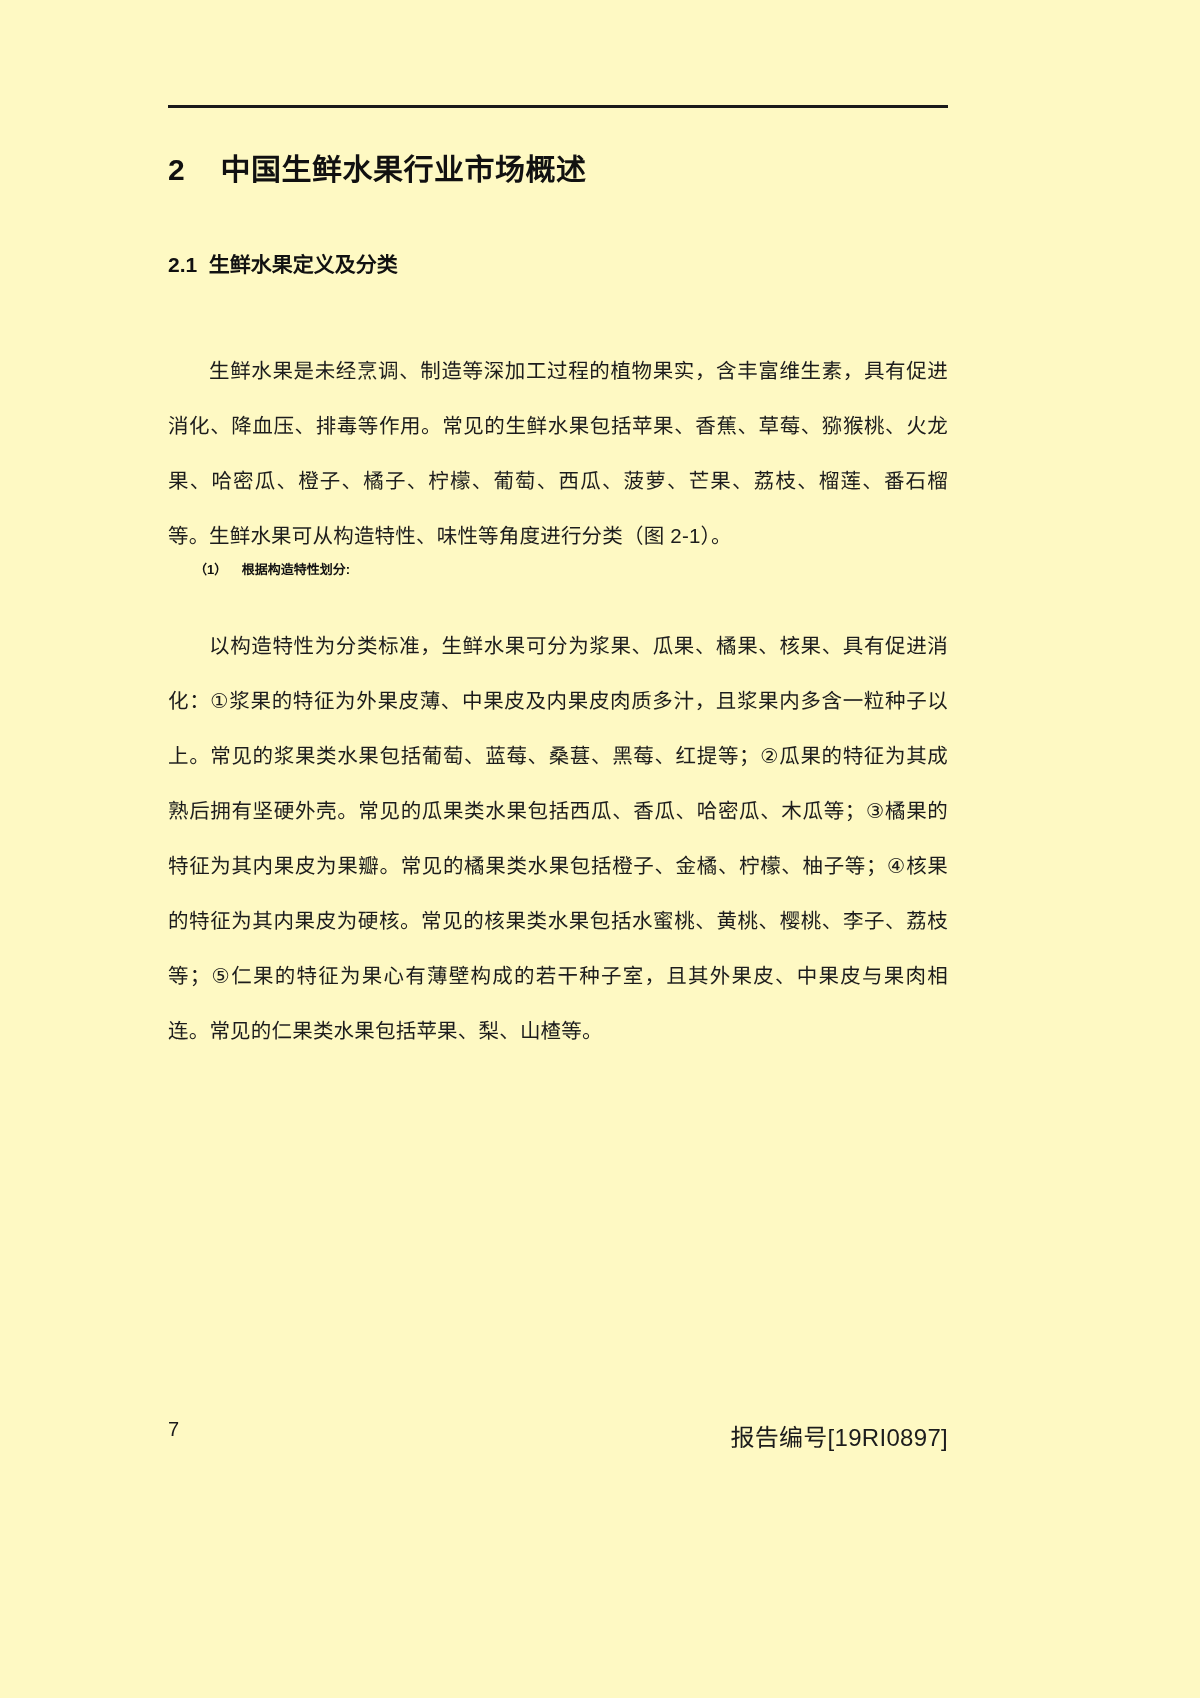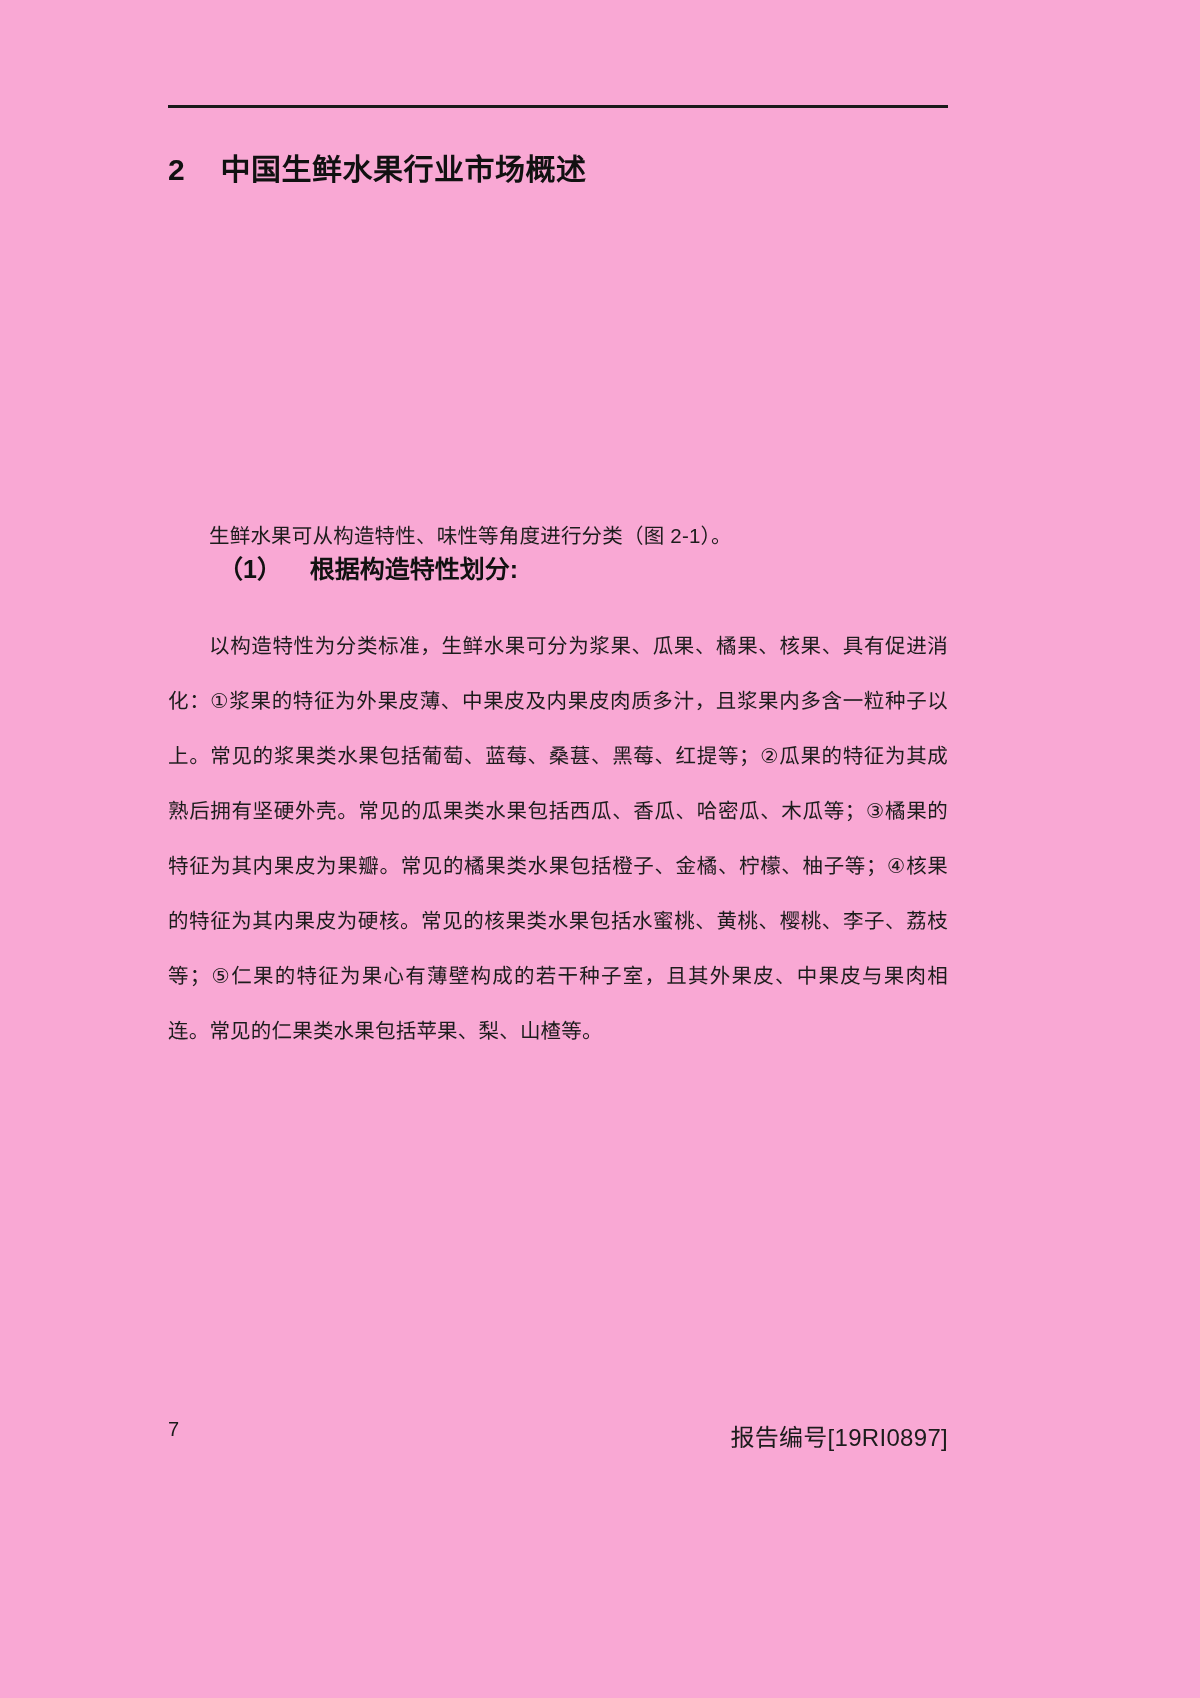--- a/index.html
+++ b/index.html
@@ -9,21 +9,21 @@
   }
   body {
     font-family: "Liberation Sans", "DejaVu Sans", sans-serif;
     color: #1a1a1a;
   }
   .page {
     position: relative;
     width: 1200px;
     height: 1698px;
     margin: 0 auto;
-    background: #f9a8d4;
+    background: #fef9c3;
     box-sizing: border-box;
     overflow: hidden;
   }
   .header-rule {
     position: absolute;
     left: 168px;
     top: 105px;
     width: 780px;
     height: 3px;
     background: #1a1a1a;
@@ -59,21 +59,21 @@
     line-height: 55px;
     text-align: justify;
     text-justify: inter-character;
     color: #1c1c1c;
     letter-spacing: 0.2px;
   }
   .para.indent {
     text-indent: 2em;
   }
   .list-head {
-    font-size: 25px;
+    font-size: 13px;
     font-weight: bold;
     line-height: 55px;
     color: #111111;
     padding-left: 2em;
     white-space: pre;
   }
   .footer-page-number {
     position: absolute;
     left: 168px;
     top: 1418px;
@@ -91,21 +91,25 @@
 </style>
 </head>
 <body>
 
 <div class="page">
 
   <div class="header-rule"></div>
 
   <div class="chapter-title">2    中国生鲜水果行业市场概述</div>
 
+  <div class="section-title">2.1  生鲜水果定义及分类</div>
 
+  <div class="body-block" style="top: 322px;">
+    <p class="para indent">生鲜水果是未经烹调、制造等深加工过程的植物果实，含丰富维生素，具有促进消化、降血压、排毒等作用。常见的生鲜水果包括苹果、香蕉、草莓、猕猴桃、火龙果、哈密瓜、橙子、橘子、柠檬、葡萄、西瓜、菠萝、芒果、荔枝、榴莲、番石榴等。</p>
+  </div>
 
   <div class="body-block" style="top: 487px;">
     <p class="para indent">生鲜水果可从构造特性、味性等角度进行分类（图 2-1）。</p>
   </div>
 
   <div class="body-block" style="top: 542px;">
     <div class="list-head">（1）    根据构造特性划分:</div>
   </div>
 
   <div class="body-block" style="top: 597px;">

